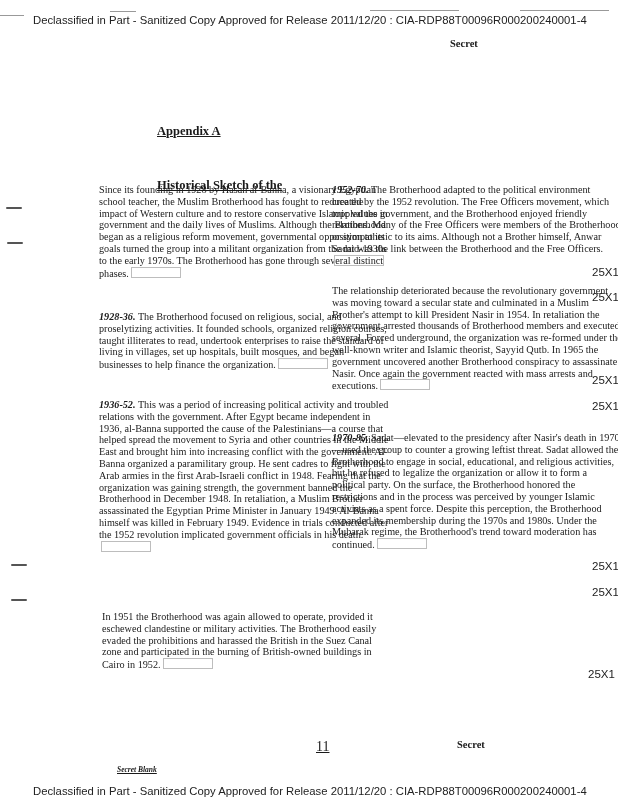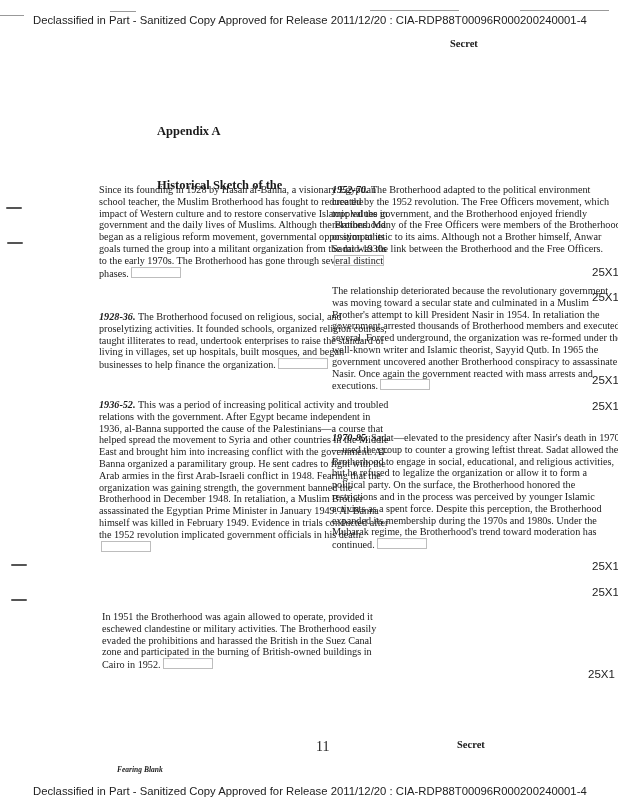--- a/index.html
+++ b/index.html
@@ -1,20 +1,20 @@
 <!DOCTYPE html>
 <html><head>
 <meta charset="utf-8">
 <style>
   html, body { margin: 0; padding: 0; background: #ffffff; }
   body { width: 618px; height: 800px; position: relative; overflow: hidden; color: #1a1a1a; }
   .abs { position: absolute; padding-left: 14px; }
   .banner { font-family: "Liberation Sans", sans-serif; font-size: 11.3px; color: #222; white-space: nowrap; left: 19px; }
   .secret { font-family: "Liberation Serif", serif; font-weight: bold; font-size: 10.5px; }
-  .serif { font-family: "Liberation Serif", serif; }
+  .serif { font-family: "Liberation Serif", serif; text-decoration: underline; }
   .appendix { left: 143px; top: 124px; font-size: 12.5px; font-weight: bold; }
   .title { left: 143px; top: 147px; font-size: 12.5px; font-weight: bold; line-height: 13px; margin-top: 32px; }
   .para { font-family: "Liberation Serif", serif; font-size: 10.2px; line-height: 11.8px; width: 290px; color: #1a1a1a; }
   .para i { font-weight: bold; }
   .redact { display: inline-block; width: 48px; height: 9px; border: 1px solid #bdbdbd; vertical-align: -1px; margin-left: 2px; }
   .code { font-family: "Liberation Sans", sans-serif; font-size: 11.5px; color: #222; left: 578px; }
   .dot { width: 2px; height: 2px; background: #555; border-radius: 1px; }
   .pagenum { left: 302px; top: 739px; font-size: 14px; }
   .reverse { left: 103px; top: 765px; font-size: 7.5px; font-style: italic; font-weight: bold; }
   .smear { height: 1px; background: #999; }
@@ -66,14 +66,14 @@
 <div class="abs code" style="top:266px;">25X1</div>
 <div class="abs code" style="top:291px;">25X1</div>
 <div class="abs code" style="top:374px;">25X1</div>
 <div class="abs code" style="top:400px;">25X1</div>
 <div class="abs code" style="top:560px;">25X1</div>
 <div class="abs code" style="top:586px;">25X1</div>
 <div class="abs code" style="top:668px;left:574px;">25X1</div>
 
 <div class="abs serif pagenum">11</div>
 <div class="abs secret" style="left:443px;top:739px;">Secret</div>
-<div class="abs serif reverse">Fearing Blank</div>
+<div class="abs serif reverse">Secret Blank</div>
 <div class="abs banner" style="top:785px;">Declassified in Part - Sanitized Copy Approved for Release 2011/12/20 : CIA-RDP88T00096R000200240001-4</div>
 
 </body></html>

